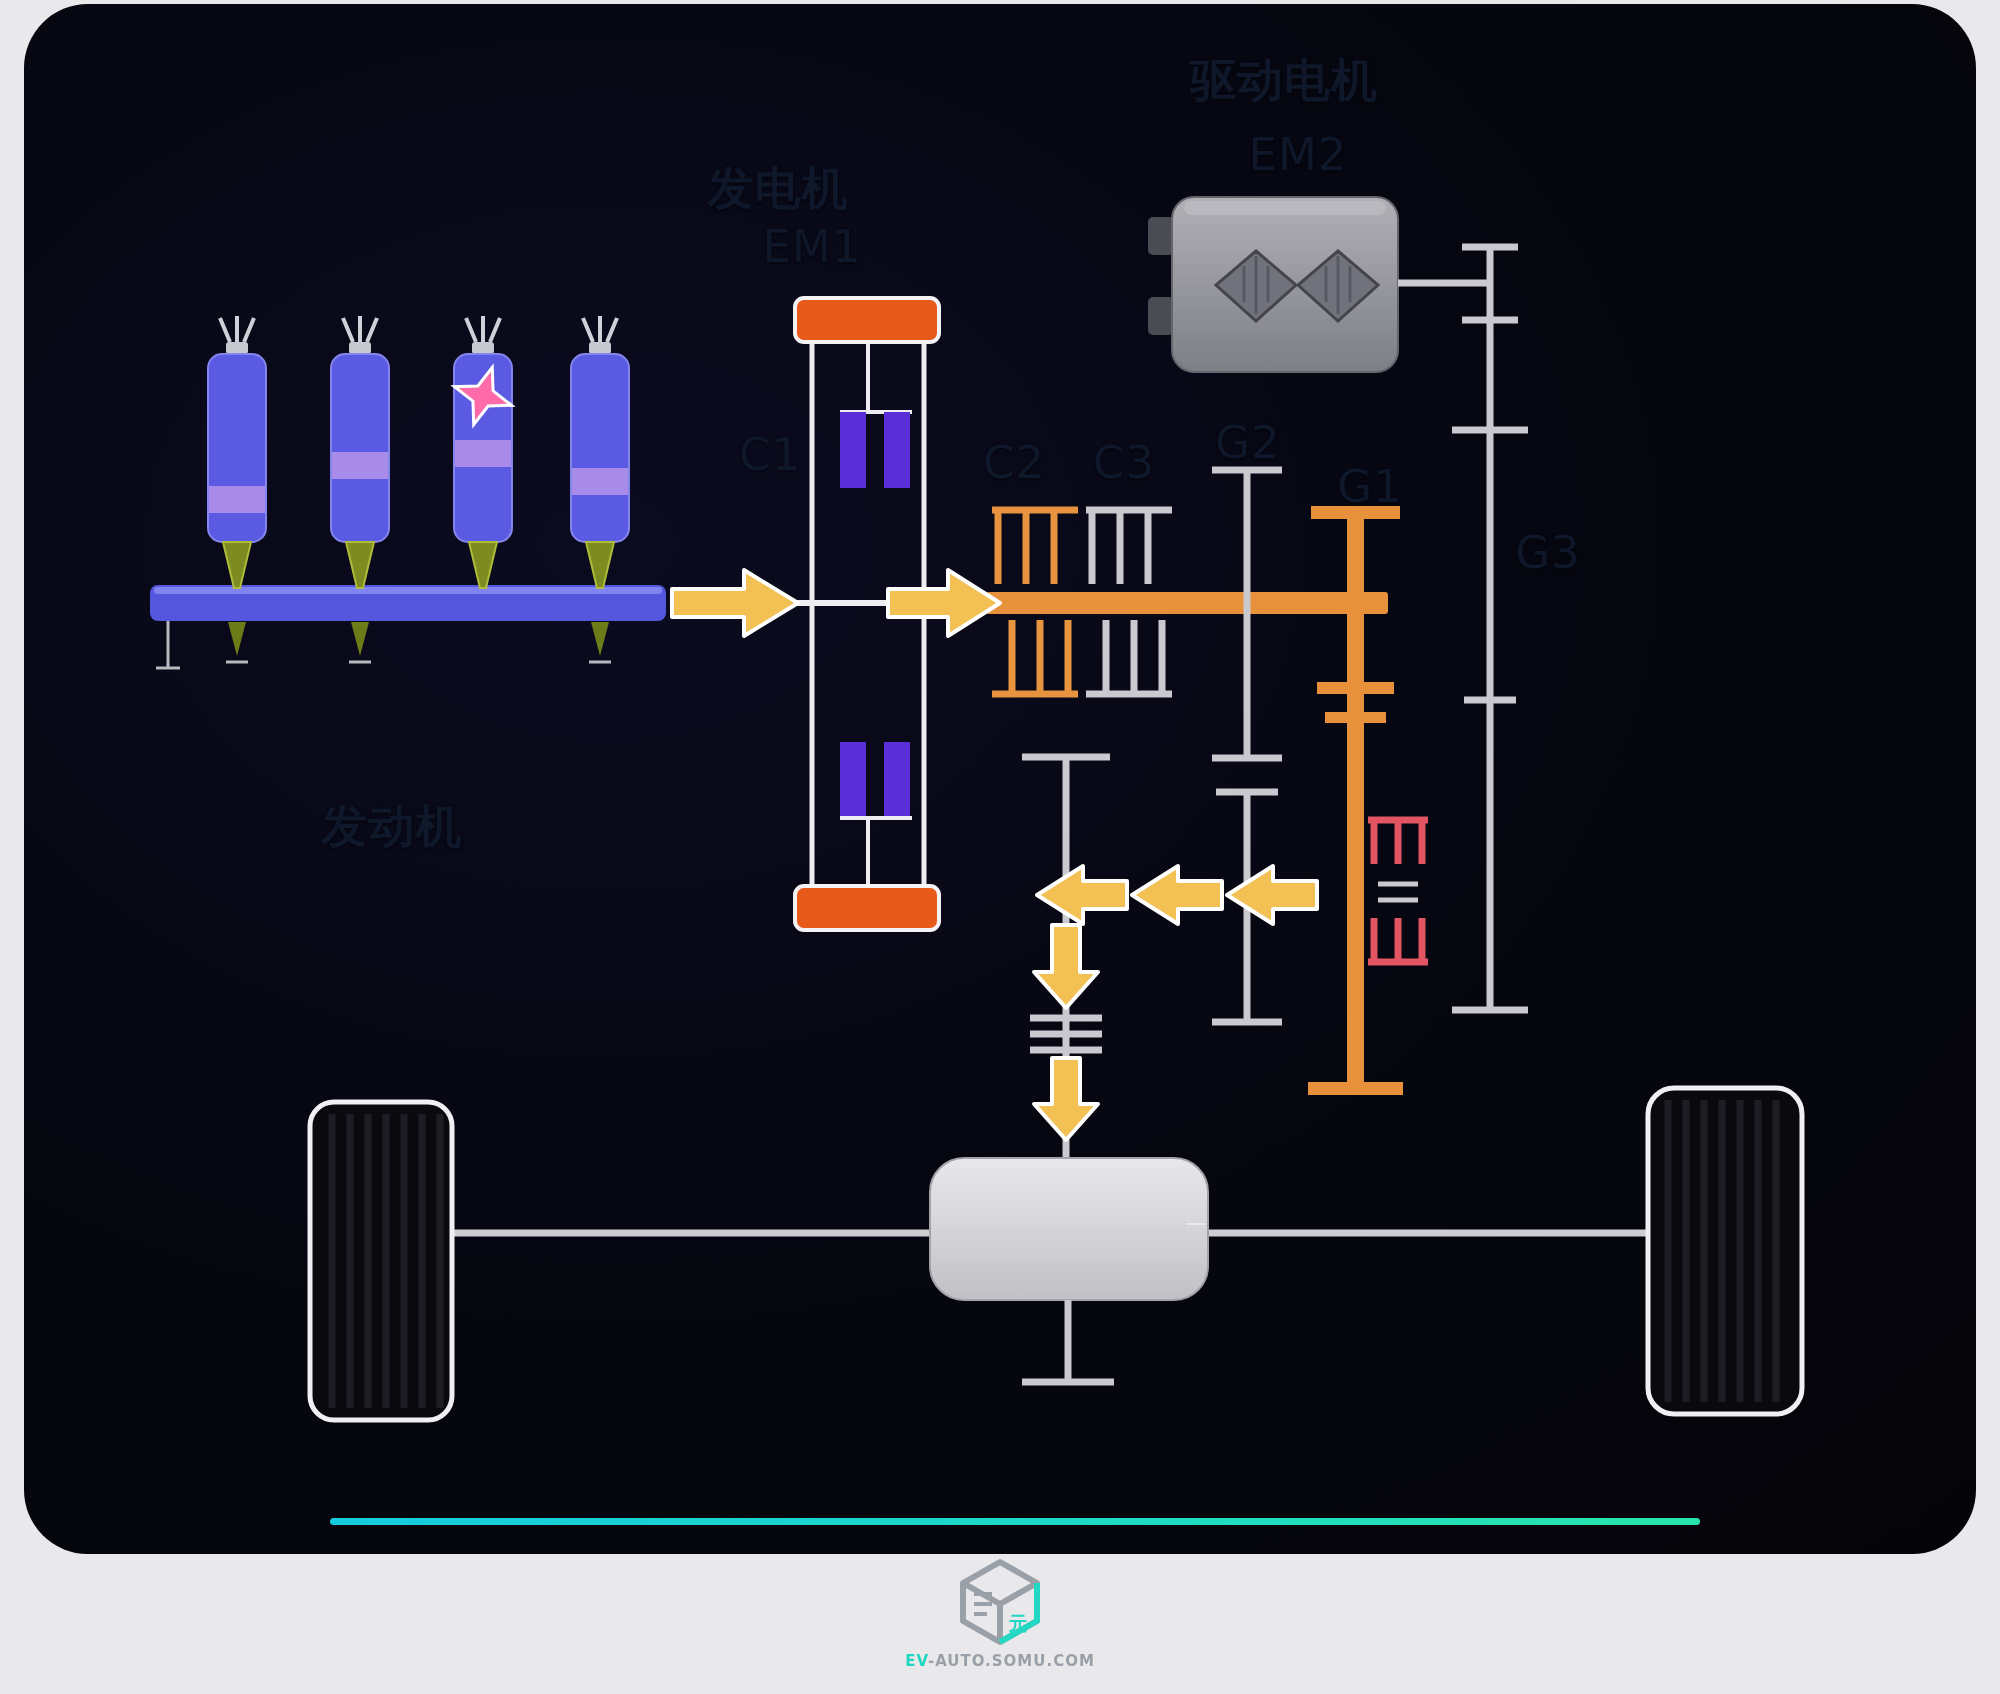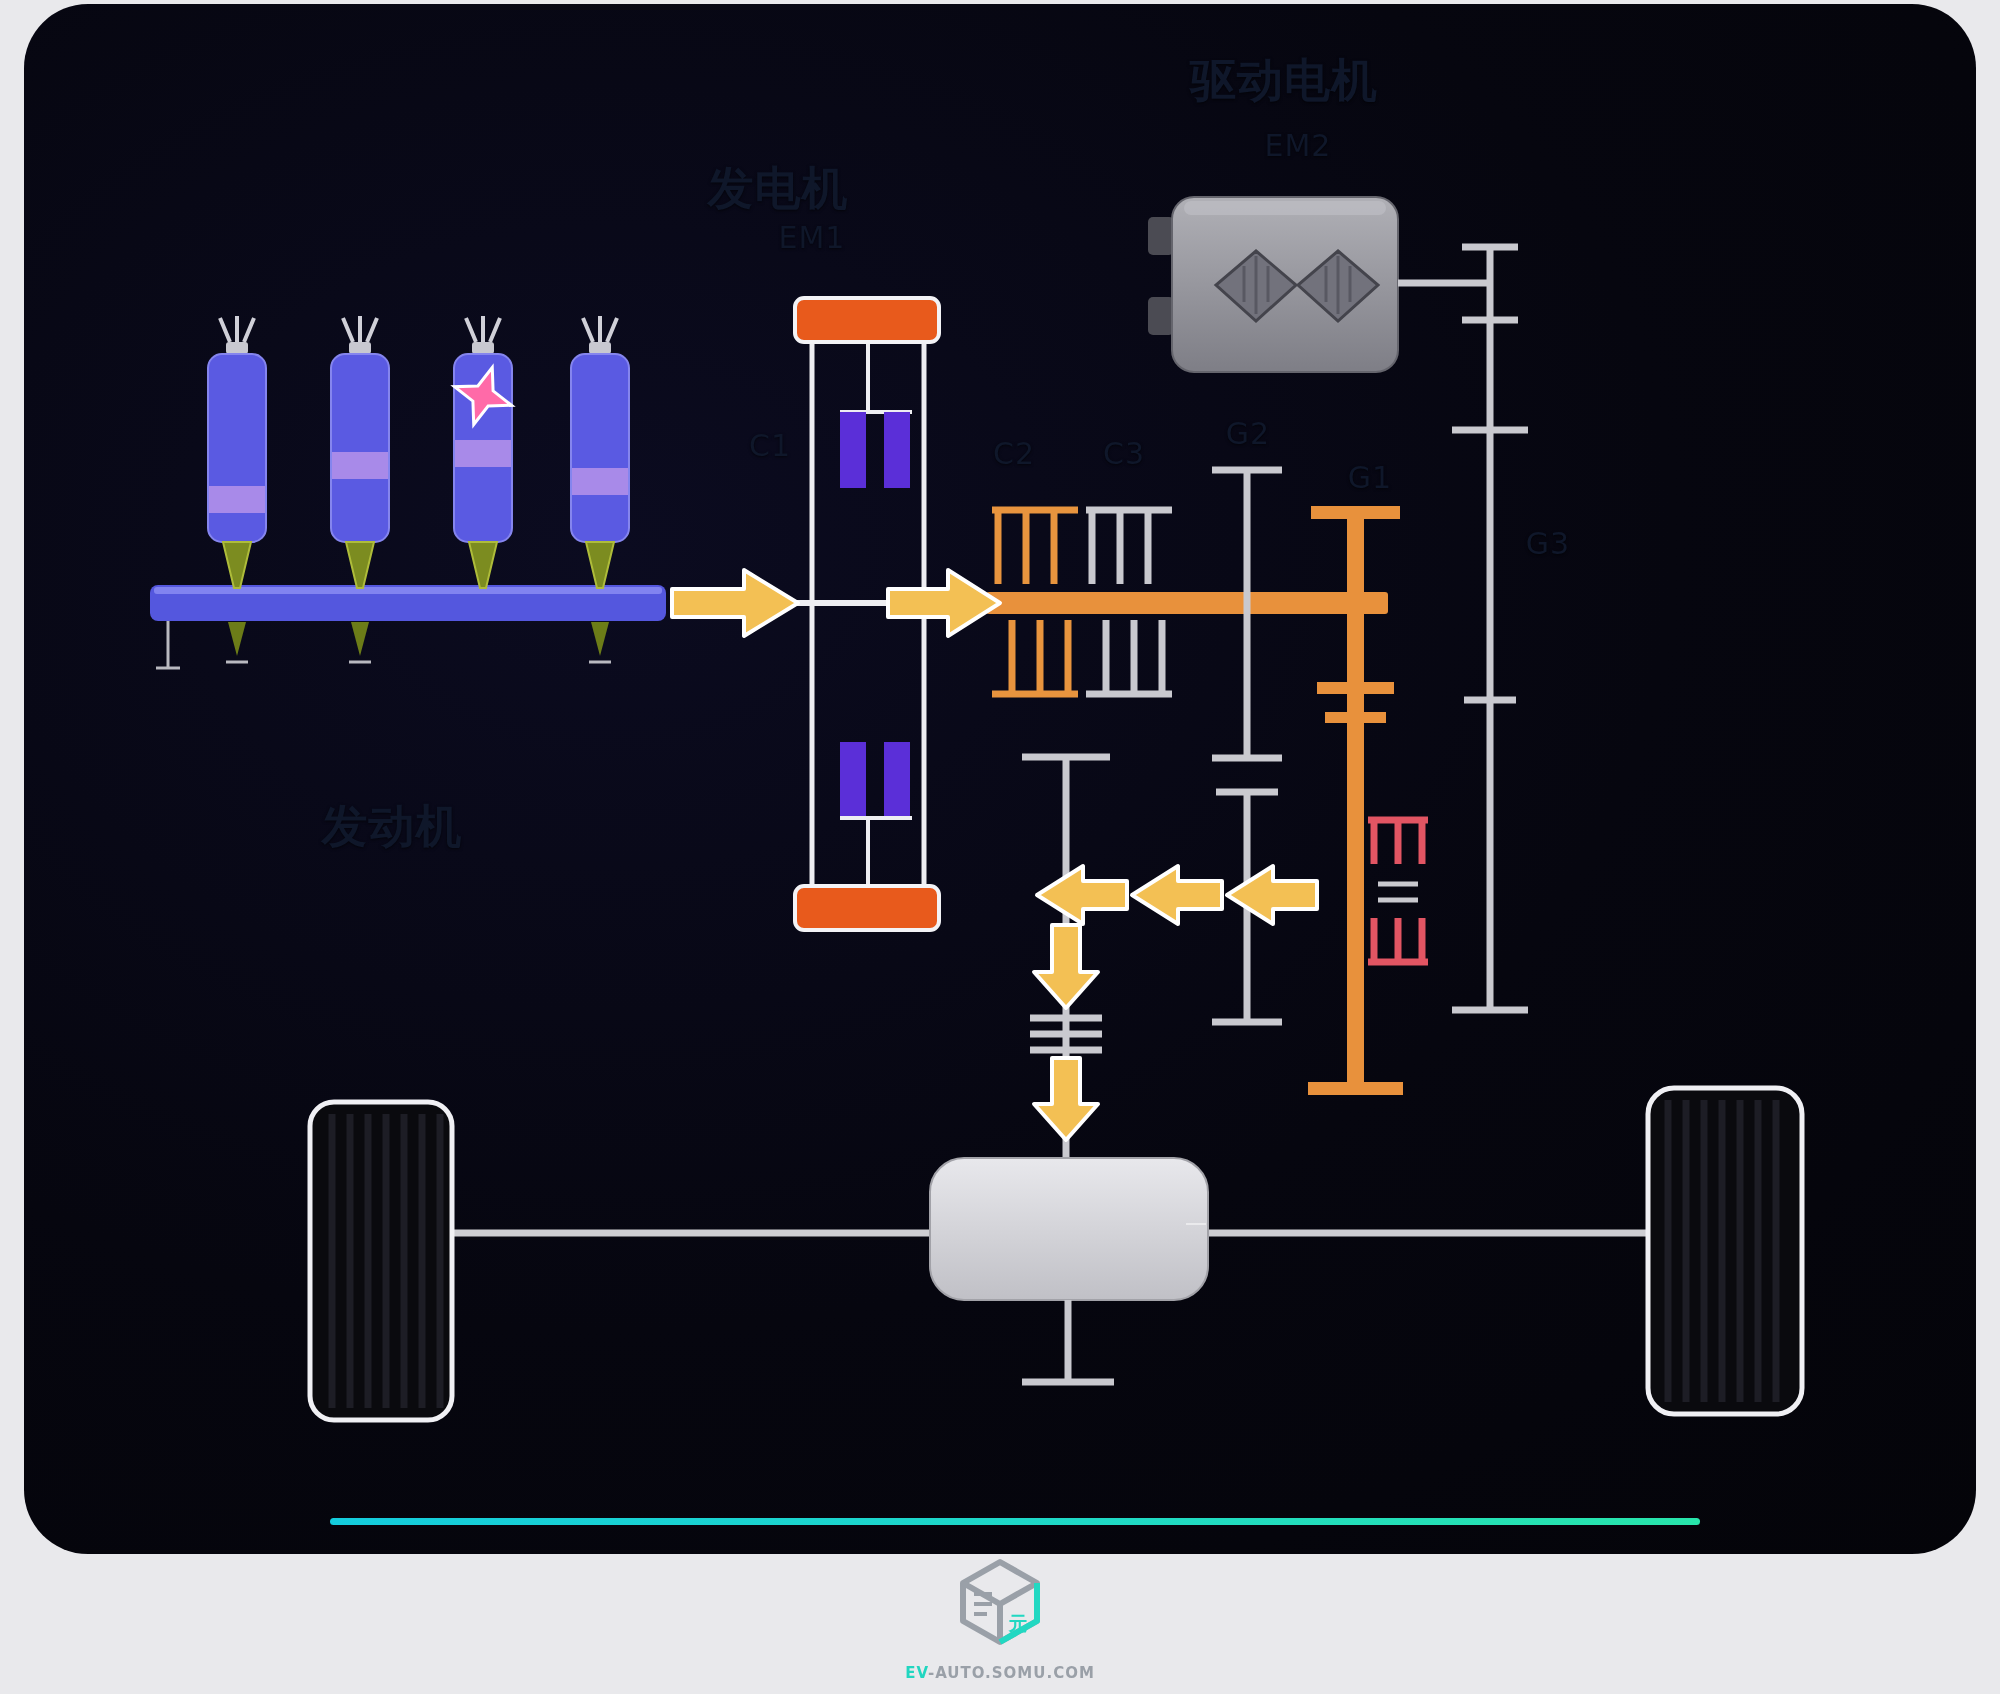--- a/index.html
+++ b/index.html
@@ -13,32 +13,32 @@
     border-radius:64px;
     background:radial-gradient(ellipse at 30% 35%, #0b0b20 0%, #06060f 55%, #040409 100%);
   }
   svg.diagram{position:absolute;left:0;top:0;width:2000px;height:1694px;}
   .label{
     position:absolute;color:#0f172a;white-space:nowrap;
     transform:translateX(-50%);font-weight:600;letter-spacing:1px;
     text-shadow:0 1px 3px rgba(0,0,0,.6);
   }
   .label.zh{font-size:46px;}
-  .label.code{font-size:30px;font-weight:500;}
+  .label.code{font-size:45px;font-weight:500;}
   .divider{
     position:absolute;left:330px;top:1518px;width:1370px;height:7px;border-radius:4px;
     background:linear-gradient(90deg,#14ccdd 0%,#1fd9c6 55%,#28e5ab 100%);
   }
   .logo{
     position:absolute;left:1000px;top:1556px;transform:translateX(-50%);
     width:260px;text-align:center;
   }
   .logo svg{display:block;margin:0 auto;}
   .brand{
-    margin-top:16px;font-size:15px;font-weight:700;letter-spacing:1px;
+    margin-top:4px;font-size:15px;font-weight:700;letter-spacing:1px;
     color:#9aa0a8;
   }
   .brand .hl{color:#21d6c0;}
 </style>
 </head>
 <body>
 
 <div class="panel"></div>
 
 <svg class="diagram" viewBox="0 0 2000 1694" xmlns="http://www.w3.org/2000/svg">

